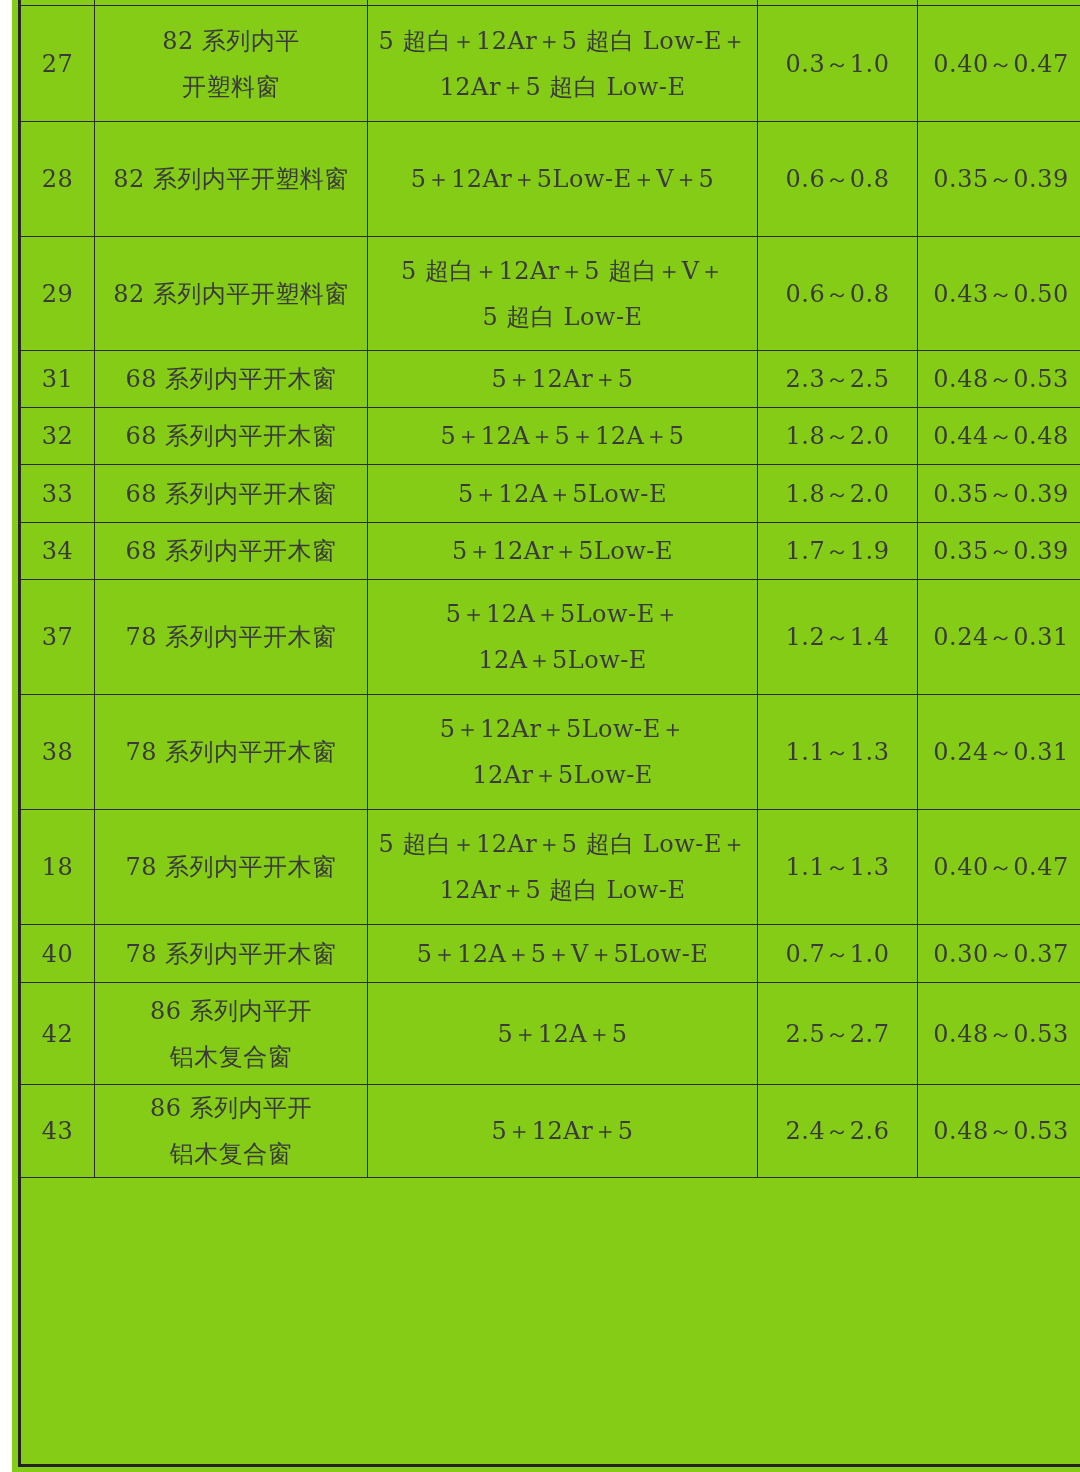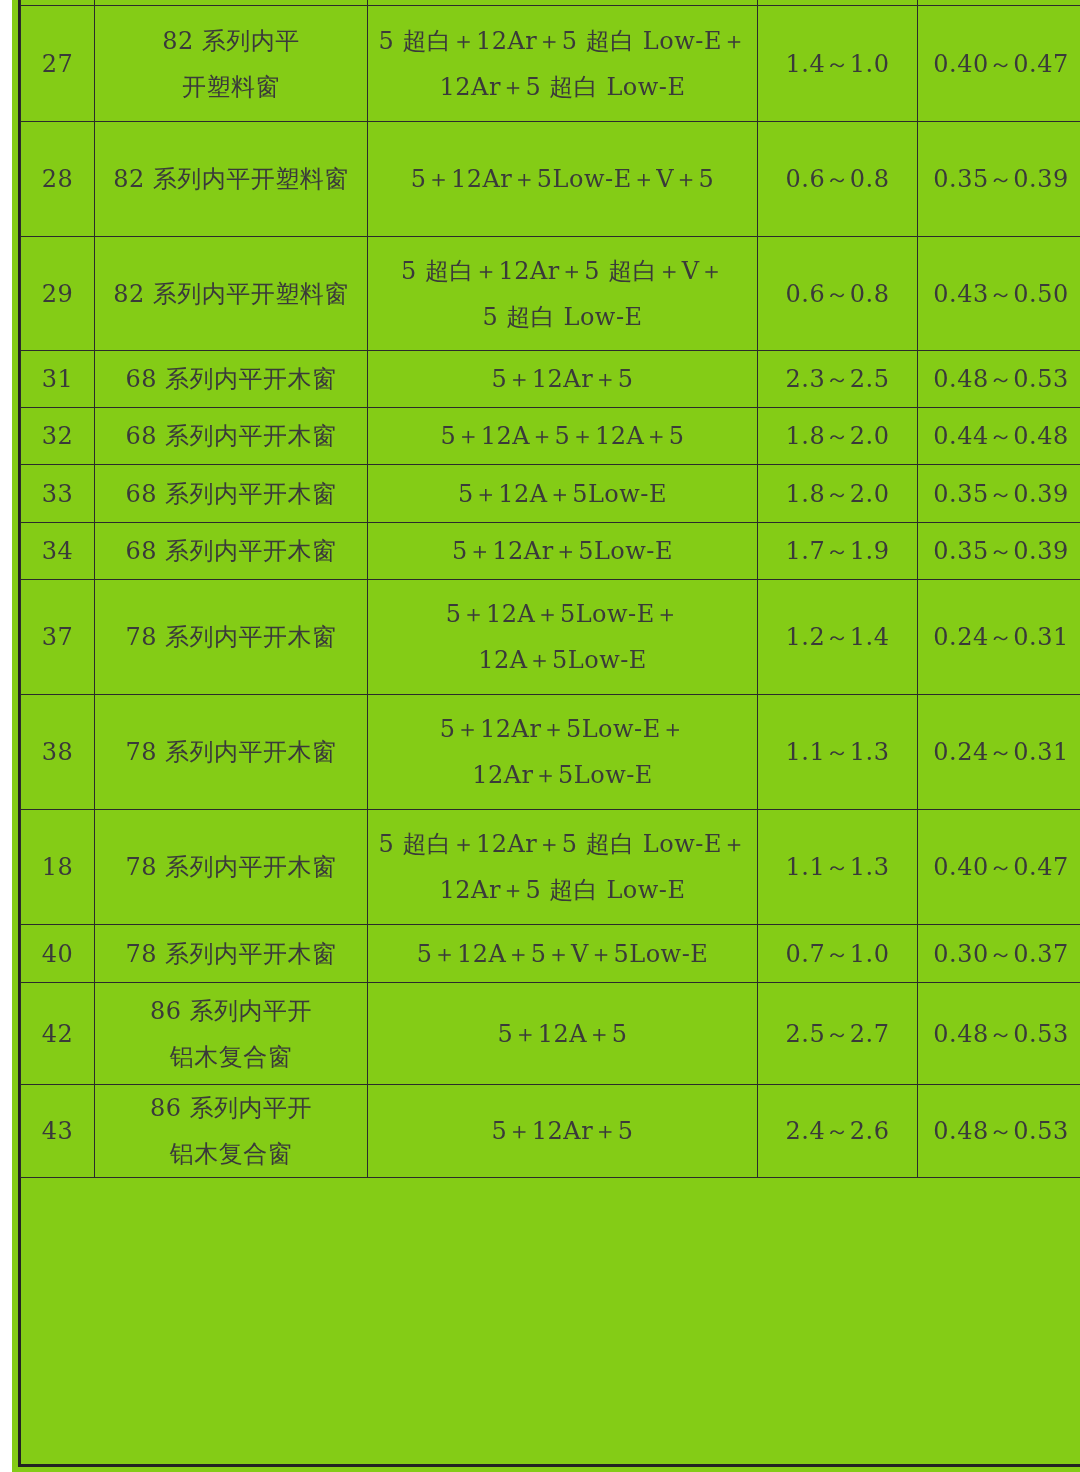--- a/index.html
+++ b/index.html
@@ -86,21 +86,21 @@
     <tr style="height: 116px;">
           <td class="c-no">27</td>
           <td class="c-type">
             <span class="line">82 系列内平</span>
             <span class="line">开塑料窗</span>
           </td>
           <td class="c-glass">
             <span class="line">5 超白＋12Ar＋5 超白 Low-E＋</span>
             <span class="line">12Ar＋5 超白 Low-E</span>
           </td>
-          <td class="c-u">1.4～1.0</td>
+          <td class="c-u">0.3～1.0</td>
           <td class="c-sc">0.40～0.47</td>
         </tr>
         <tr style="height: 115px;">
           <td class="c-no">28</td>
           <td class="c-type">
             <span class="line">82 系列内平开塑料窗</span>
           </td>
           <td class="c-glass">
             <span class="line">5＋12Ar＋5Low-E＋V＋5</span>
           </td>

